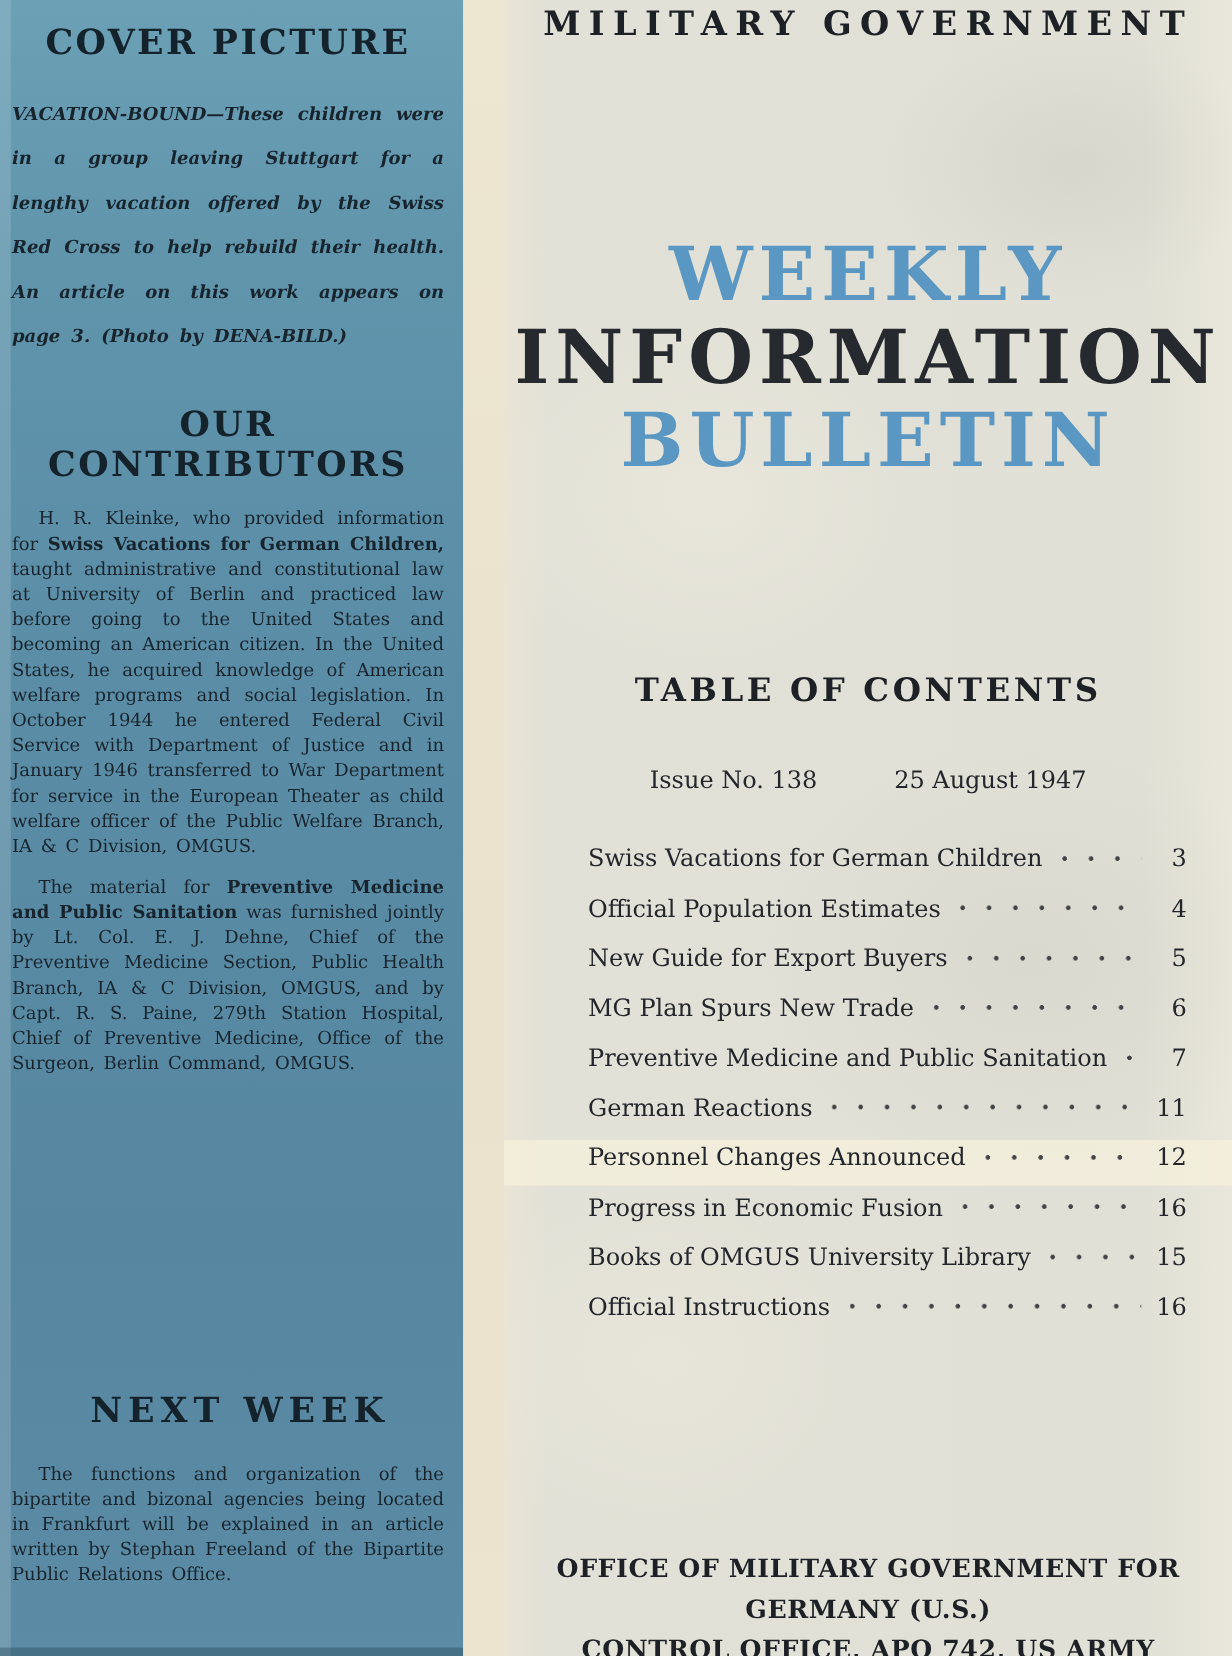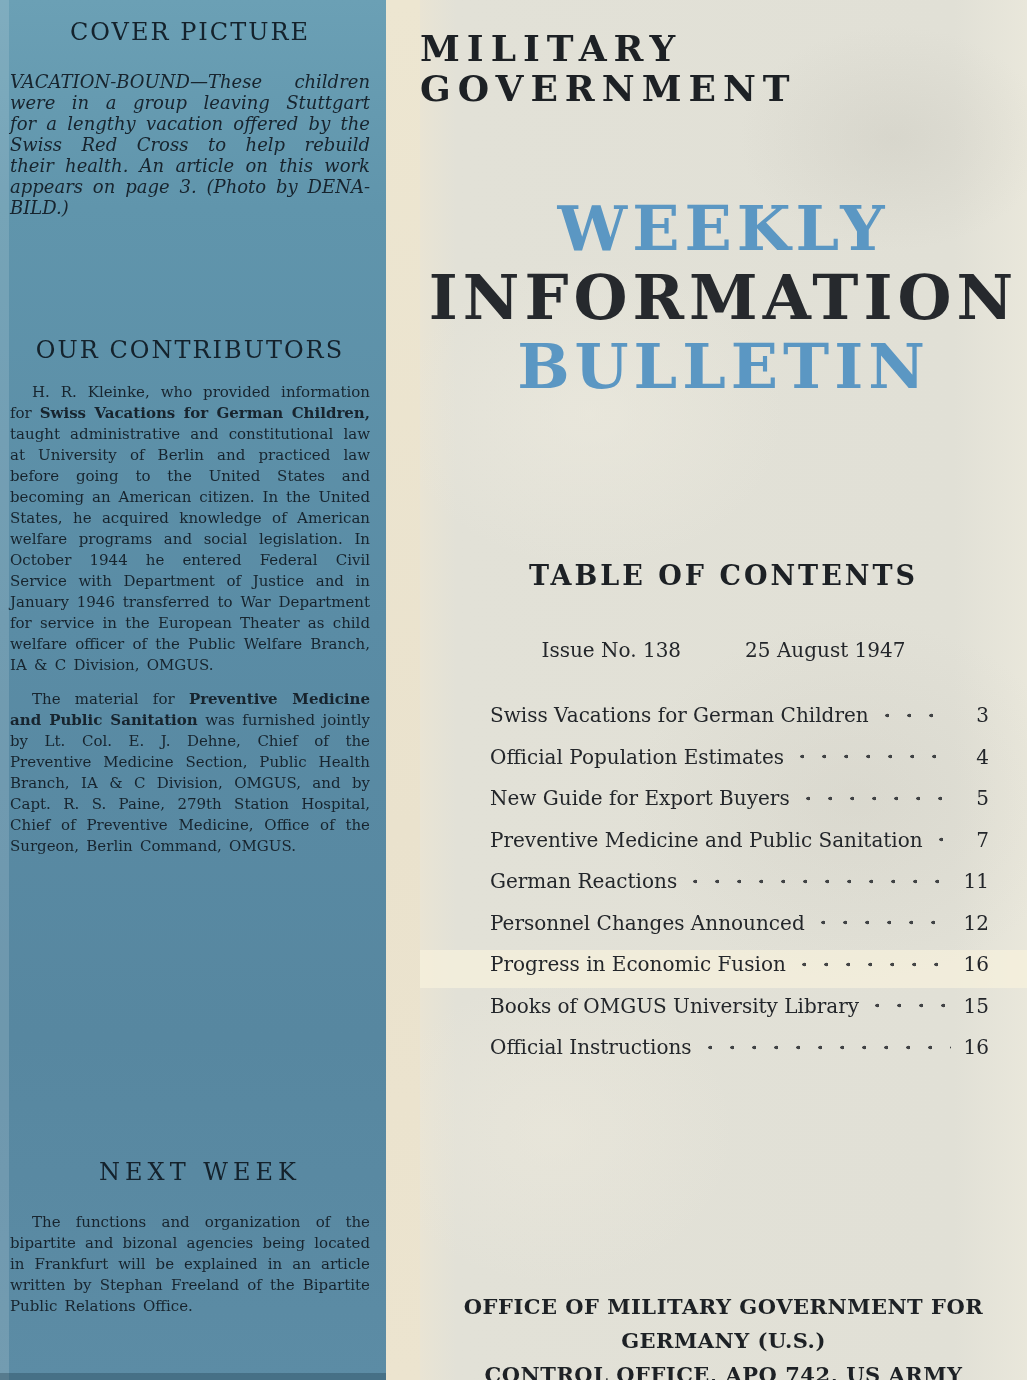--- a/index.html
+++ b/index.html
@@ -20,27 +20,27 @@
   }
   .blue-col::after {
     content:""; position:absolute; left:0; bottom:0; width:100%; height:7px;
     background:rgba(13,38,53,.28);
   }
   .sec { position:absolute; left:10px; right:16px; }
   .sec-cover   { top:18px; }
   .sec-contrib { top:336px; }
   .sec-next    { top:1158px; }
   .blue-h {
-    margin:0; text-align:center; font-weight:normal; color:#14222c;
-    font-size:24px; letter-spacing:2px;
+    margin:0; text-align:center; font-weight:bold; color:#14222c;
+    font-size:29px; letter-spacing:2px;
   }
   .sec-next .blue-h { letter-spacing:5px;padding-left:20px; }
   .caption {
-    margin:25px 0 0 0; font-style:italic; font-size:18px; line-height:21px;
-    text-align:justify; word-spacing:4px; color:#17242e;
+    margin:25px 0 0 0; font-style:italic; font-size:15px; line-height:37px;
+    text-align:justify; word-spacing:4px; color:#17242e;font-weight:bold;
   }
   .blue-para {
     margin:18px 0 0 0; font-size:15px; line-height:21px;
     text-align:justify; text-indent:22px; word-spacing:2.5px; color:#17242e;
   }
   .blue-para + .blue-para { margin-top:13px; }
   .sec-next .blue-para { margin-top:26px; }
 
   
   .gutter {
@@ -52,22 +52,22 @@
   .main {
     position:absolute; left:420px; top:0; right:0; height:100%; color:#23262a;
     background:
       radial-gradient(220px 160px at 78% 10%, rgba(198,196,186,.35), transparent 70%),
       radial-gradient(280px 220px at 28% 30%, rgba(238,235,223,.55), transparent 70%),
       radial-gradient(320px 260px at 72% 58%, rgba(202,200,190,.30), transparent 70%),
       radial-gradient(260px 220px at 22% 82%, rgba(238,234,221,.45), transparent 70%),
       linear-gradient(90deg,#e9e4d4 0%,#e2e1d7 6%,#e1e0d6 88%,#e9e7db 100%);
   }
   .kicker {
-    position:absolute; top:28px; left:0; right:0; text-align:left;
-    font-weight:bold; font-size:36px; line-height:40px; letter-spacing:7px; color:#1d2125;
+    position:absolute; top:0; left:0; right:0; text-align:center;
+    font-weight:bold; font-size:28px; line-height:40px; letter-spacing:7px; color:#1d2125;
   }
   .masthead {
     position:absolute; top:194px; left:0; right:0; text-align:center;
     font-weight:bold; font-size:62px; line-height:69px; letter-spacing:5px;
   }
   .t-blue  { color:#5b97c3; }
   .t-black { color:#26292d; }
 
   .toc-heading {
     position:absolute; top:560px; left:0; right:0; text-align:center;
@@ -155,20 +155,25 @@
         <span class="toc-title">Official Population Estimates</span>
         <span class="leader"></span>
         <span class="toc-page">4</span>
       </div>
       <div class="toc-row">
         <span class="toc-title">New Guide for Export Buyers</span>
         <span class="leader"></span>
         <span class="toc-page">5</span>
       </div>
       <div class="toc-row">
+        <span class="toc-title">MG Plan Spurs New Trade</span>
+        <span class="leader"></span>
+        <span class="toc-page">6</span>
+      </div>
+      <div class="toc-row">
         <span class="toc-title">Preventive Medicine and Public Sanitation</span>
         <span class="leader"></span>
         <span class="toc-page">7</span>
       </div>
       <div class="toc-row">
         <span class="toc-title">German Reactions</span>
         <span class="leader"></span>
         <span class="toc-page">11</span>
       </div>
       <div class="toc-row">

